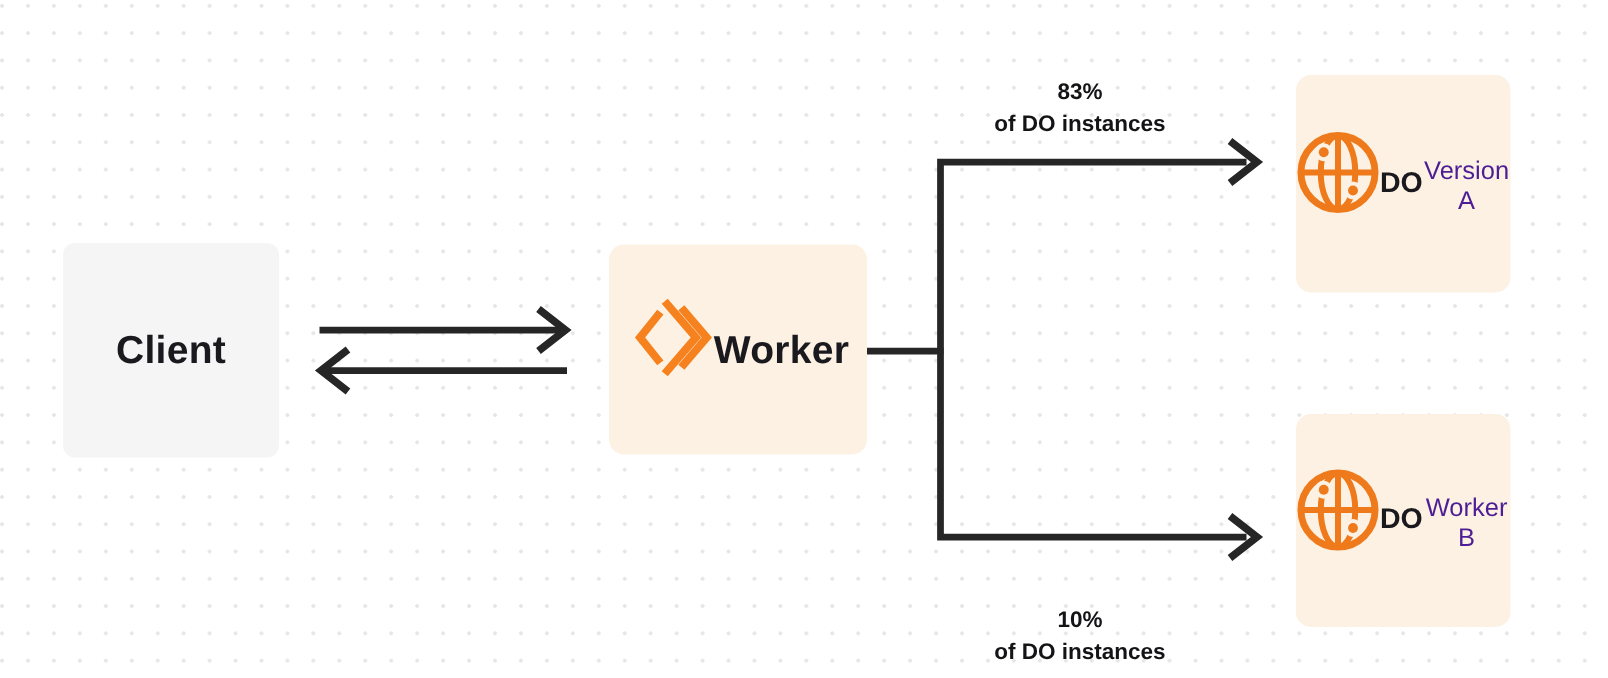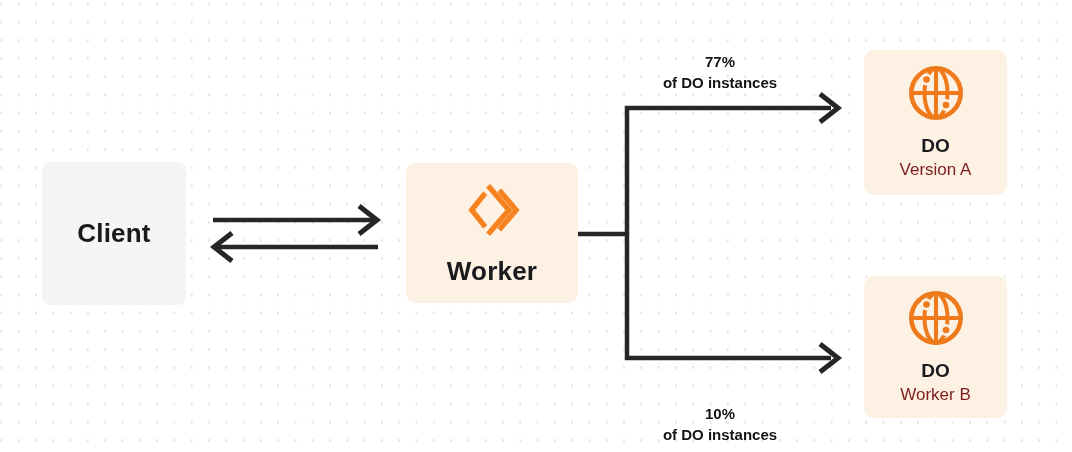--- a/index.html
+++ b/index.html
@@ -11,21 +11,21 @@
     overflow: hidden;
     font-family: "Liberation Sans", sans-serif;
     background-color: #ffffff;
     background-image: radial-gradient(circle, #e6e6e6 1.3px, transparent 1.4px);
     background-size: 17.3px 18.2px;
     background-position: 10px 13px;
   }
   .node {
     position: absolute;
     display: flex;
-    flex-direction: column;
+    flex-direction: row;
     align-items: center;
     justify-content: center;
     text-align: center;
   }
   .node-client {
     left: 42px; top: 162px; width: 144px; height: 143px;
     background: #f5f5f6;
     border-radius: 8px;
   }
   .node-worker {
@@ -52,21 +52,21 @@
   .worker-icon { margin-bottom: 12px; }
   .do-icon { margin-bottom: 10px; }
   .do-title {
     font-size: 19px;
     font-weight: 700;
     color: #1a1a1e;
   }
   .do-subtitle {
     font-size: 17px;
     font-weight: 400;
-    color: #7f1d1d;
+    color: #4c1d95;
     margin-top: 3px;
   }
   .edges {
     position: absolute;
     left: 0; top: 0;
     width: 1072px; height: 452px;
     pointer-events: none;
   }
   .edges path {
     fill: none;
@@ -103,21 +103,21 @@
     <path class="head" d="M232 233 L214 247 L232 261"></path>
 
     <path d="M577 234 H629"></path>
 
     <path d="M831 108 L627 108 L627 358 L831 358"></path>
     <path class="head" d="M820 94 L838 108 L820 122"></path>
     <path class="head" d="M820 344 L838 358 L820 372"></path>
   </svg>
 
   <div class="pct-label pct-top">
-    <div>77%</div>
+    <div>83%</div>
     <div>of DO instances</div>
   </div>
   <div class="pct-label pct-bottom">
     <div>10%</div>
     <div>of DO instances</div>
   </div>
 
   <div class="node node-client">
     <span class="node-label">Client</span>
   </div>

